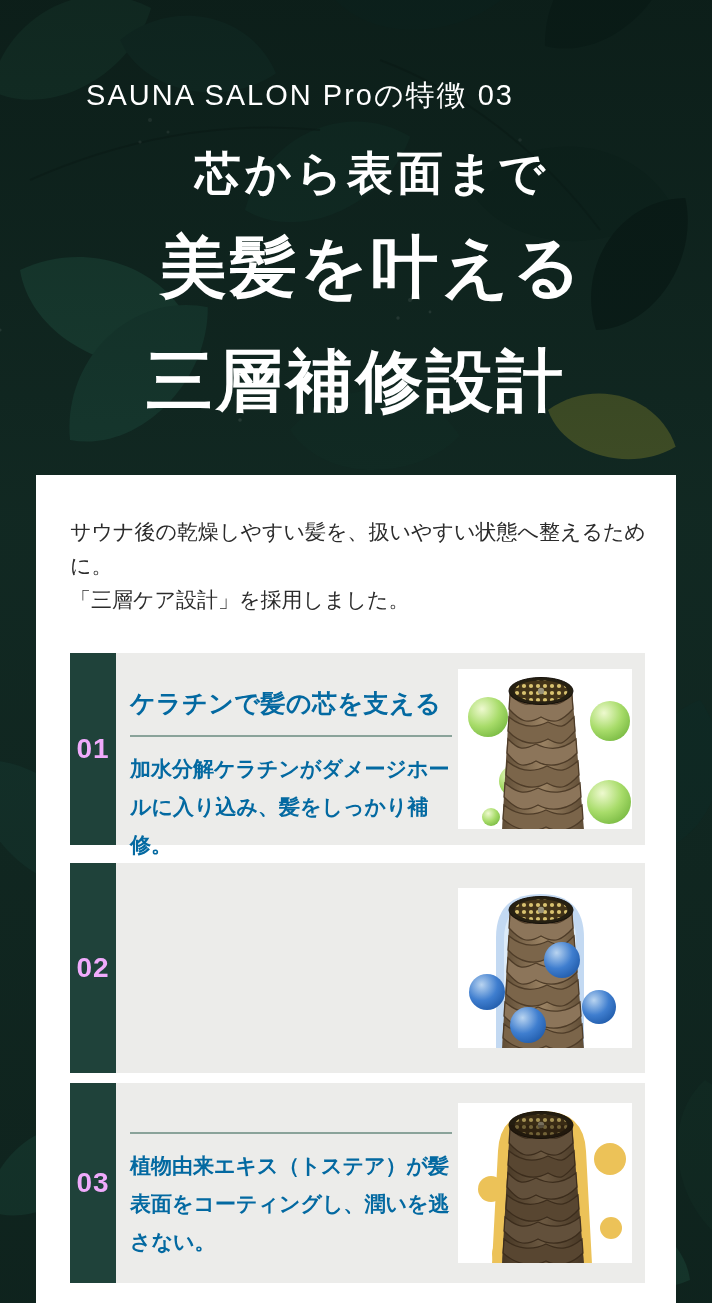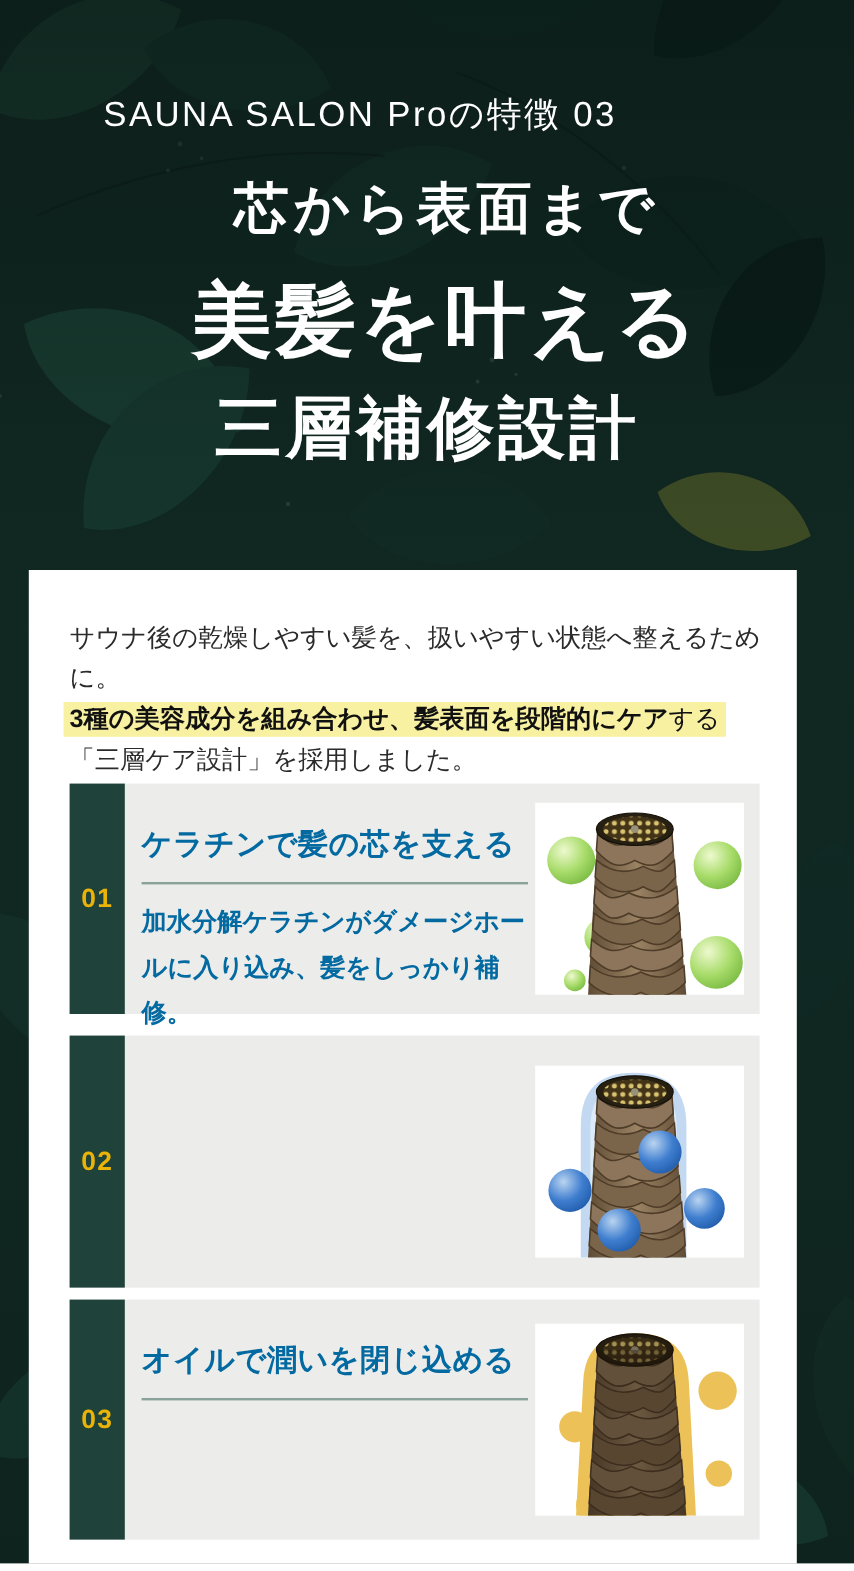--- a/index.html
+++ b/index.html
@@ -4,34 +4,34 @@
 <style>
   html,body{margin:0;padding:0;}
   body{font-family:"Liberation Sans","DejaVu Sans",sans-serif;background:#fff;}
   .page{position:relative;width:712px;height:1309px;overflow:hidden;background:#fff;margin:0 auto;}
   .leaf-bg{position:absolute;left:0;top:0;width:712px;height:1303px;display:block;}
   
   .hero{position:absolute;left:0;top:0;width:712px;text-align:center;color:#fff;}
   .hero-label{position:absolute;left:0;top:76px;width:600px;font-size:29px;font-weight:400;letter-spacing:2px;}
   .hero-l1{position:absolute;left:16px;top:143px;width:712px;font-size:46px;font-weight:700;letter-spacing:4px;}
   .hero-l2{position:absolute;left:0;top:222px;width:712px;font-size:67px;font-weight:700;letter-spacing:3px;padding-left:16px;}
-  .hero-l3{position:absolute;left:0;top:320px;width:712px;font-size:56px;font-weight:700;letter-spacing:3px;}
+  .hero-l3{position:absolute;left:0;top:336px;width:712px;font-size:67px;font-weight:700;letter-spacing:3px;}
   
-  .card{position:absolute;left:24px;top:475px;width:640px;height:828px;background:#fff;}
+  .card{position:absolute;left:36px;top:475px;width:640px;height:828px;background:#fff;}
   .intro{position:absolute;left:34px;top:40px;width:586px;font-size:21px;line-height:34px;color:#2b2b2b;}
   .intro p{margin:0;}
   .intro mark{background:#f8f1a2;padding:3px 5px;margin-left:-5px;color:#111;}
   .intro mark b{font-weight:700;}
   .intro mark span{font-weight:400;}
   
   .feature{position:absolute;left:34px;width:575px;background:#ececea;display:flex;}
   .f1{top:178px;height:192px;}
   .f2{top:388px;height:210px;}
   .f3{top:608px;height:200px;}
-  .num-col{width:46px;flex:0 0 46px;background:#1f423a;color:#eab308;display:flex;align-items:center;justify-content:center;font-size:22px;font-weight:600;letter-spacing:1px;}
+  .num-col{width:46px;flex:0 0 46px;background:#1f423a;color:#f0abfc;display:flex;align-items:center;justify-content:center;font-size:28px;font-weight:600;letter-spacing:1px;}
   .f-body{padding:34px 0 0 14px;width:340px;}
   .f-title{margin:0;font-size:25px;font-weight:700;color:#0369a1;letter-spacing:0.5px;}
   .f-divider{height:2px;background:#8aa39a;width:322px;margin:15px 0 13px 0;}
   .f-desc{margin:0;font-size:21px;font-weight:600;line-height:38px;color:#0369a1;width:334px;}
   .illus{position:absolute;right:13px;top:50%;transform:translateY(-50%);width:174px;height:160px;background:#fff;}
   .illus svg{display:block;}
   .defs-holder{position:absolute;width:0;height:0;overflow:hidden;}
 </style>
 </head>
 <body>
@@ -125,21 +125,20 @@
     <div class="hero-label">SAUNA SALON Proの特徴 03</div>
     <div class="hero-l1">芯から表面まで</div>
     <div class="hero-l2">美髪を叶える</div>
     <div class="hero-l3">三層補修設計</div>
   </div>
 
   <div class="card">
 
     <div class="intro">
       <p>サウナ後の乾燥しやすい髪を、扱いやすい状態へ整えるために。</p>
-      <p><mark><b>3種の美容成分を組み合わせ、髪表面を段階的にケア</b><span>する</span></mark></p>
       <p>「三層ケア設計」を採用しました。</p>
     </div>
 
     <section class="feature f1">
       <div class="num-col">
           <span>01</span>
         </div>
       <div class="f-body">
         <h2 class="f-title">ケラチンで髪の芯を支える</h2>
         <div class="f-divider"></div>
@@ -172,22 +171,22 @@
           <circle cx="70" cy="137" r="18" fill="url(#gBlue)"></circle>
         </svg>
       </div>
     </section>
 
     <section class="feature f3">
       <div class="num-col">
           <span>03</span>
         </div>
       <div class="f-body">
-        <h2 class="f-title">オイルで潤いを閉じ込める</h2>
         <div class="f-divider"></div>
+        <p class="f-desc">植物由来エキス（トステア）が髪表面をコーティングし、潤いを逃さない。</p>
       </div>
       <div class="illus">
         <svg width="174" height="160" viewBox="0 0 174 160" xmlns="http://www.w3.org/2000/svg">
           <path d="M34,161 L40,48 Q42,8 84,8 Q126,8 128,48 L134,161 Z" fill="#ecc258"></path>
           <circle cx="152" cy="56" r="16" fill="#ecc258"></circle>
           <circle cx="33" cy="86" r="13" fill="#ecc258"></circle>
           <circle cx="153" cy="125" r="11" fill="#ecc258"></circle>
           <circle cx="50" cy="151" r="16" fill="#ecc258"></circle>
           <use href="#hairShaft"></use>
           <path d="M52,22 L44,161 L126,161 L114,22 Z" fill="#1f150b" opacity="0.38"></path>

